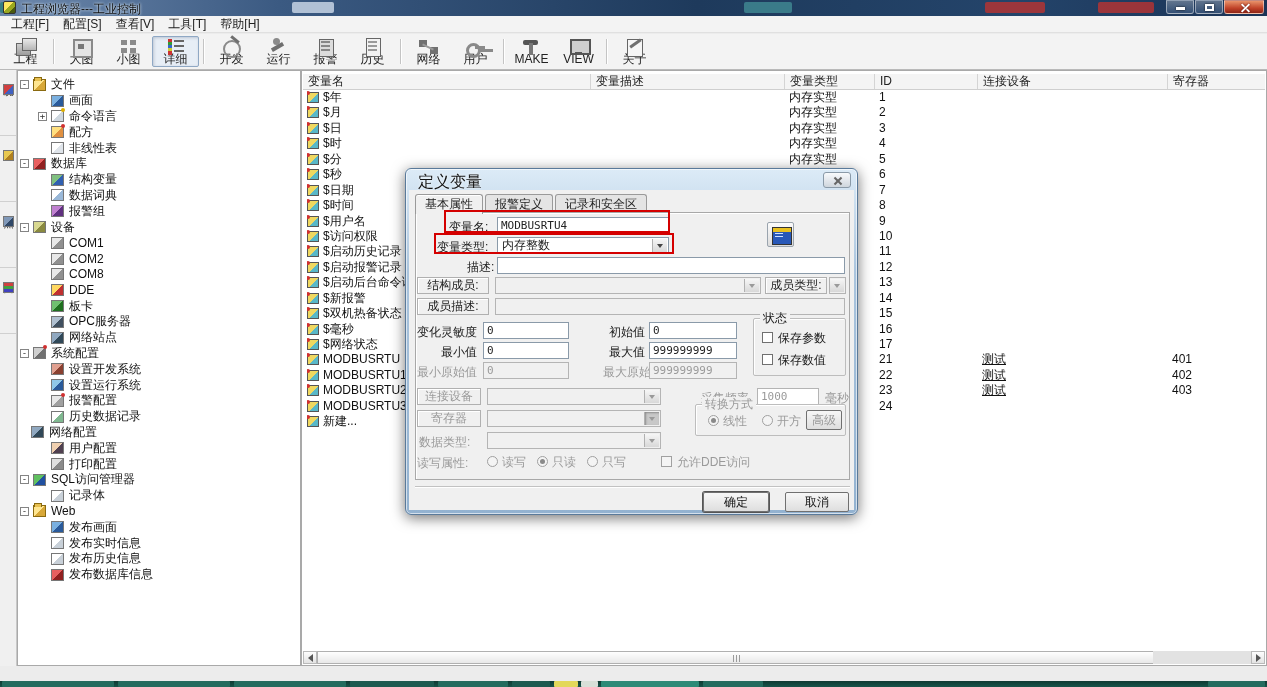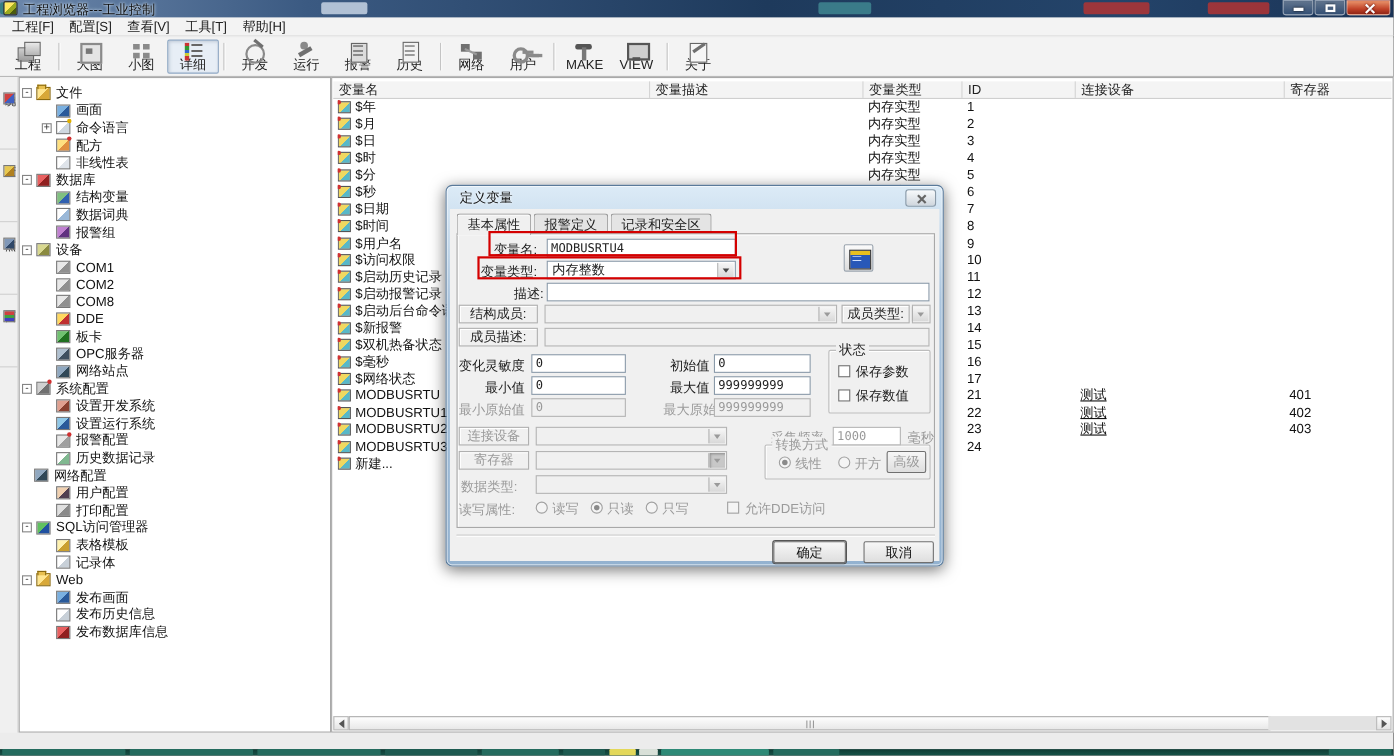--- a/index.html
+++ b/index.html
@@ -133,21 +133,21 @@
 .tri-l{width:0;height:0;border:4px solid transparent;border-right:5px solid #555;margin-left:-4px;}
 .tri-r{width:0;height:0;border:4px solid transparent;border-left:5px solid #555;margin-right:-4px;}
 .hthumb{position:absolute;left:14px;top:0;width:838px;height:13px;background:linear-gradient(#fefefe,#e8e8e8);border:1px solid #b0b0b0;}
 .grip{position:absolute;left:50%;top:3px;width:1px;height:7px;background:#9a9a9a;box-shadow:3px 0 #9a9a9a,-3px 0 #9a9a9a;}
 .htrack-rest{position:absolute;right:14px;top:0;width:98px;height:13px;background:#e2e2e2;}
 
 
 .dialog{position:absolute;left:405px;top:168px;width:453px;height:347px;border-radius:6px;
   background:linear-gradient(#dcebf7,#aac4dd 30%,#93b2d0);border:1px solid #5a7a9a;
   box-shadow:0 3px 14px rgba(0,0,0,.55),inset 0 0 0 1px rgba(255,255,255,.6);z-index:10;}
-.dtitle{position:absolute;left:12px;top:3px;font-size:12px;color:#111;text-shadow:0 0 3px #fff;}
+.dtitle{position:absolute;left:12px;top:3px;font-size:16px;color:#111;text-shadow:0 0 3px #fff;}
 .dclose{position:absolute;right:6px;top:3px;width:28px;height:16px;border:1px solid #8a9aa8;border-radius:3px;
   background:linear-gradient(#f8fafc,#cfd6dd);}
 .dx1,.dx2{position:absolute;left:9px;top:7px;width:10px;height:2px;background:#666;}
 .dx1{transform:rotate(45deg);} .dx2{transform:rotate(-45deg);}
 .dclient{position:absolute;left:3px;right:3px;top:21px;bottom:4px;background:#f0f0f0;}
 .dtabs{position:absolute;left:6px;top:4px;height:19px;display:flex;}
 .dtab{padding:2px 9px 0;border:1px solid #9a9a9a;border-bottom:none;border-radius:3px 3px 0 0;margin-right:2px;
   background:#e4e4e4;color:#222;line-height:15px;}
 .dtab.active{background:#f0f0f0;position:relative;z-index:2;height:20px;box-shadow:inset 0 1px #fff;}
 .dpage{position:absolute;left:6px;top:22px;width:435px;height:268px;border:1px solid #a8a8a8;box-shadow:inset 1px 1px #fff;background:#f0f0f0;}
@@ -436,37 +436,37 @@
           <span class="ticon print-config-icon"></span>
           <span class="tlabel">打印配置</span>
         </div>
         <div class="titem" style="padding-left: 2px;">
           <span class="toggle">-</span>
           <span class="ticon sql-manager-icon"></span>
           <span class="tlabel">SQL访问管理器</span>
         </div>
         <div class="titem" style="padding-left: 20px;">
           <span class="toggle"></span>
-          <span class="ticon table-template-icon"></span>
-          <span class="tlabel">表格模板</span>
-        </div>
-        <div class="titem" style="padding-left: 20px;">
-          <span class="toggle"></span>
           <span class="ticon record-body-icon"></span>
           <span class="tlabel">记录体</span>
         </div>
         <div class="titem" style="padding-left: 2px;">
           <span class="toggle">-</span>
           <span class="ticon web-folder-icon"></span>
           <span class="tlabel">Web</span>
         </div>
         <div class="titem" style="padding-left: 20px;">
           <span class="toggle"></span>
           <span class="ticon publish-screen-icon"></span>
           <span class="tlabel">发布画面</span>
+        </div>
+        <div class="titem" style="padding-left: 20px;">
+          <span class="toggle"></span>
+          <span class="ticon publish-realtime-icon"></span>
+          <span class="tlabel">发布实时信息</span>
         </div>
         <div class="titem" style="padding-left: 20px;">
           <span class="toggle"></span>
           <span class="ticon publish-history-icon"></span>
           <span class="tlabel">发布历史信息</span>
         </div>
         <div class="titem" style="padding-left: 20px; text-align: center;">
           <span class="toggle"></span>
           <span class="ticon publish-database-icon"></span>
           <span class="tlabel">发布数据库信息</span>

